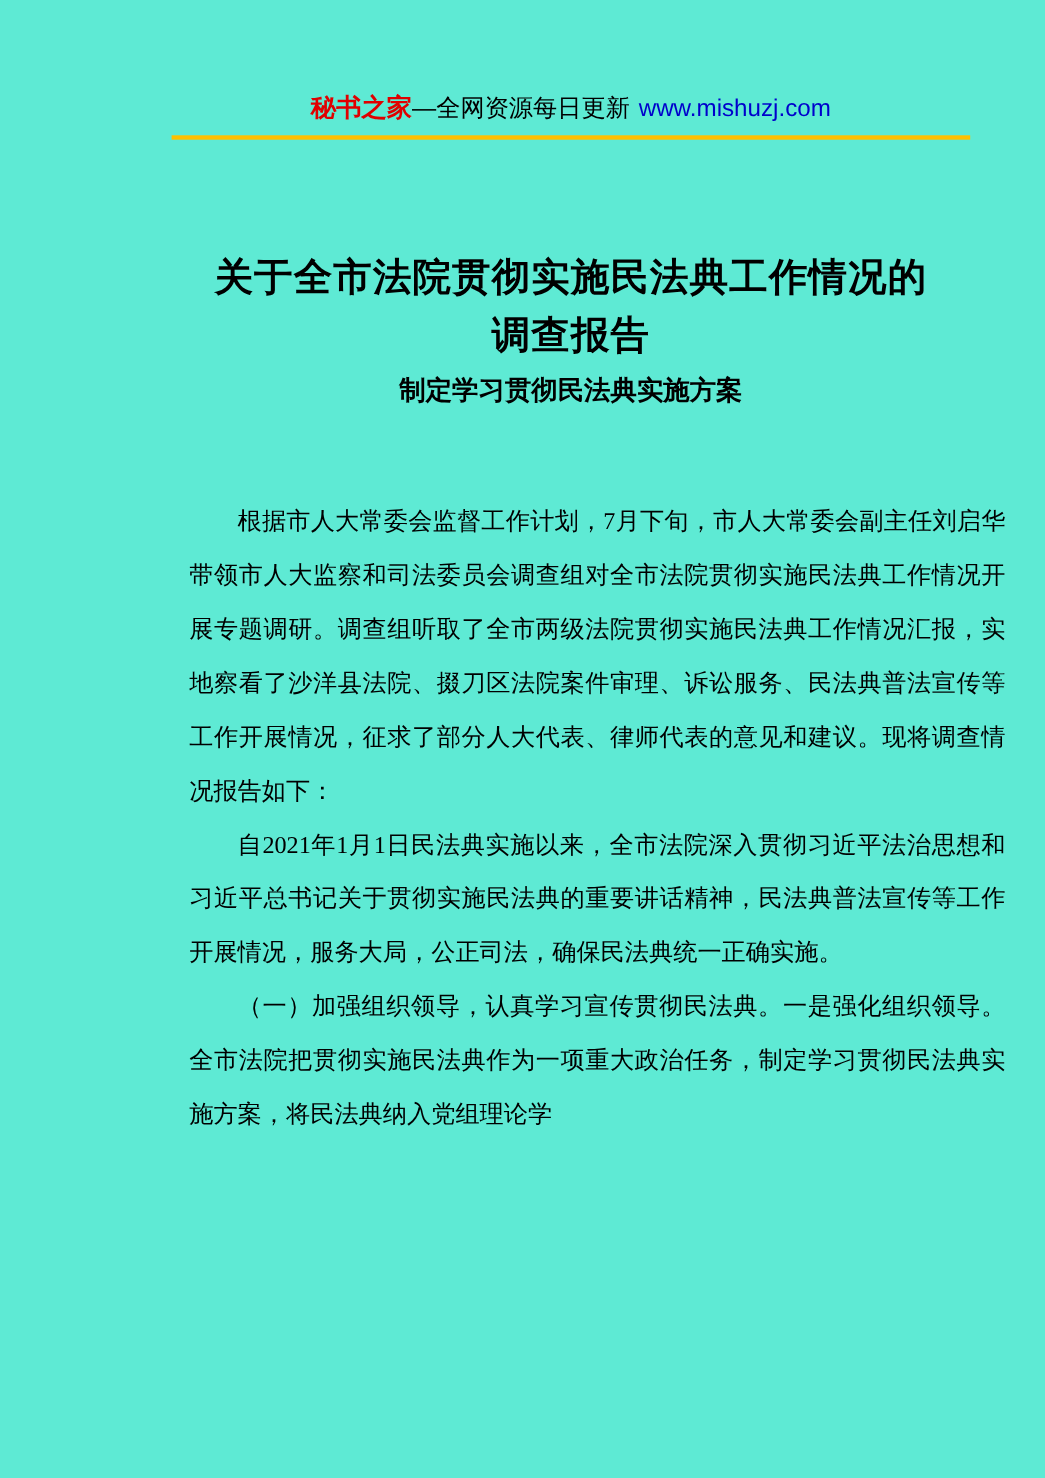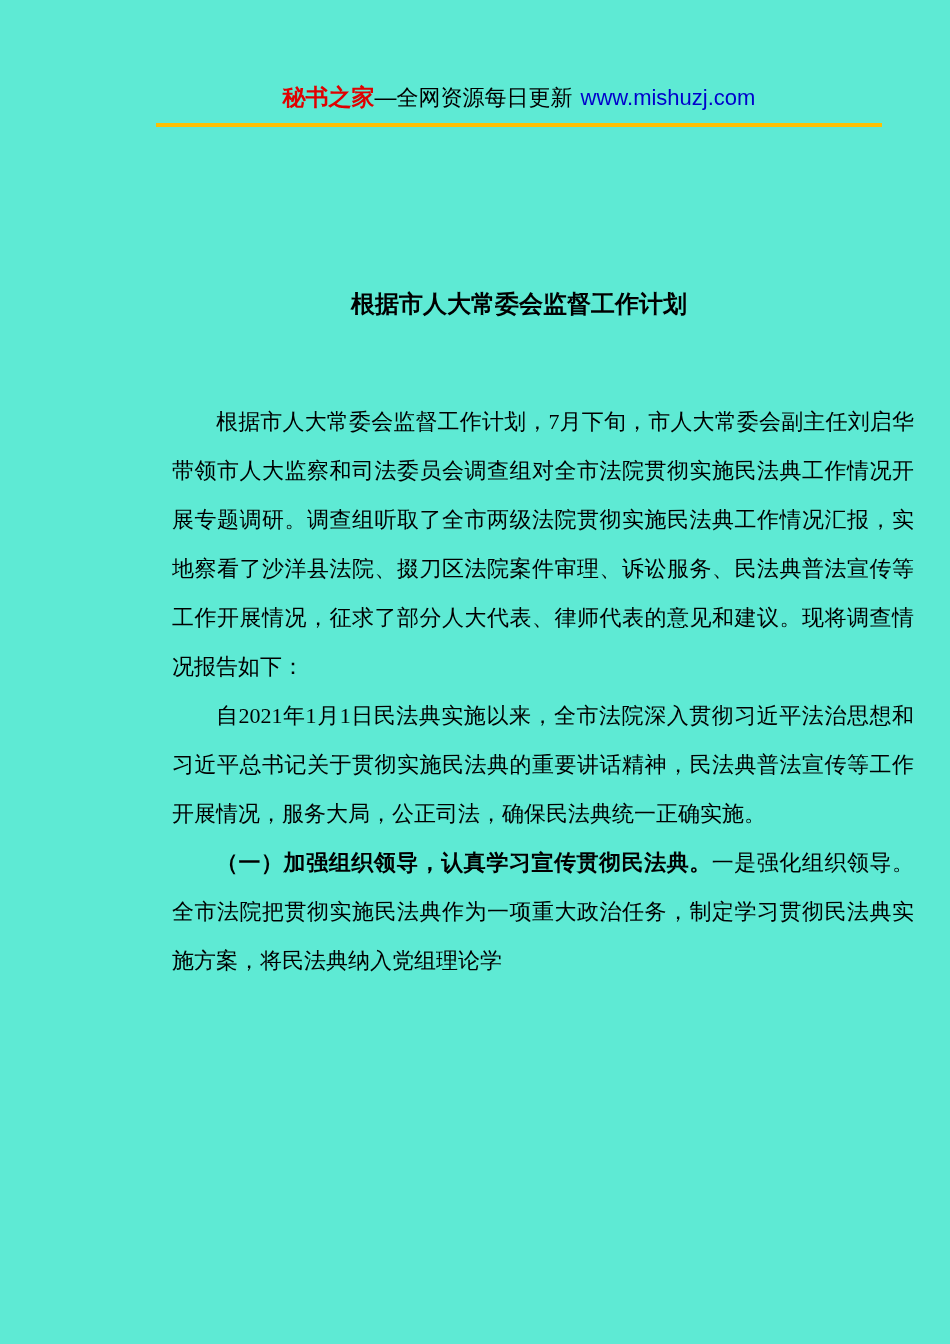--- a/index.html
+++ b/index.html
@@ -62,38 +62,39 @@
     margin: 76px 80px 0 128px;
     font-size: 22px;
     line-height: 49px;
     text-align: justify;
   }
   .doc-body p {
     margin: 0;
     text-indent: 2em;
   }
   .doc-body .lead-bold {
-    font-weight: bold;
+    font-weight: normal;
     font-family: "Liberation Sans", sans-serif;
   }
 </style>
 </head>
 <body>
 
 <div class="page">
 
   <header class="site-header">
     <span class="brand">秘书之家</span><span class="tagline">—全网资源每日更新</span><a class="url">www.mishuzj.com</a>
   </header>
 
   <h1 class="doc-title">
-    <br>
+    <span>关于全市法院贯彻实施民法典工作情况的</span><br>
+    <span>调查报告</span>
   </h1>
 
-  <div class="doc-subtitle">根据市人大常委会监督工作计划</div>
+  <div class="doc-subtitle">制定学习贯彻民法典实施方案</div>
 
   <div class="doc-body">
     <p>根据市人大常委会监督工作计划，7月下旬，市人大常委会副主任刘启华带领市人大监察和司法委员会调查组对全市法院贯彻实施民法典工作情况开展专题调研。调查组听取了全市两级法院贯彻实施民法典工作情况汇报，实地察看了沙洋县法院、掇刀区法院案件审理、诉讼服务、民法典普法宣传等工作开展情况，征求了部分人大代表、律师代表的意见和建议。现将调查情况报告如下：</p>
     <p>自2021年1月1日民法典实施以来，全市法院深入贯彻习近平法治思想和习近平总书记关于贯彻实施民法典的重要讲话精神，民法典普法宣传等工作开展情况，服务大局，公正司法，确保民法典统一正确实施。</p>
     <p><span class="lead-bold">（一）加强组织领导，认真学习宣传贯彻民法典。</span><span>一是强化组织领导。全市法院把贯彻实施民法典作为一项重大政治任务，制定学习贯彻民法典实施方案，将民法典纳入党组理论学</span></p>
   </div>
 
 </div>
 
 </body></html>

